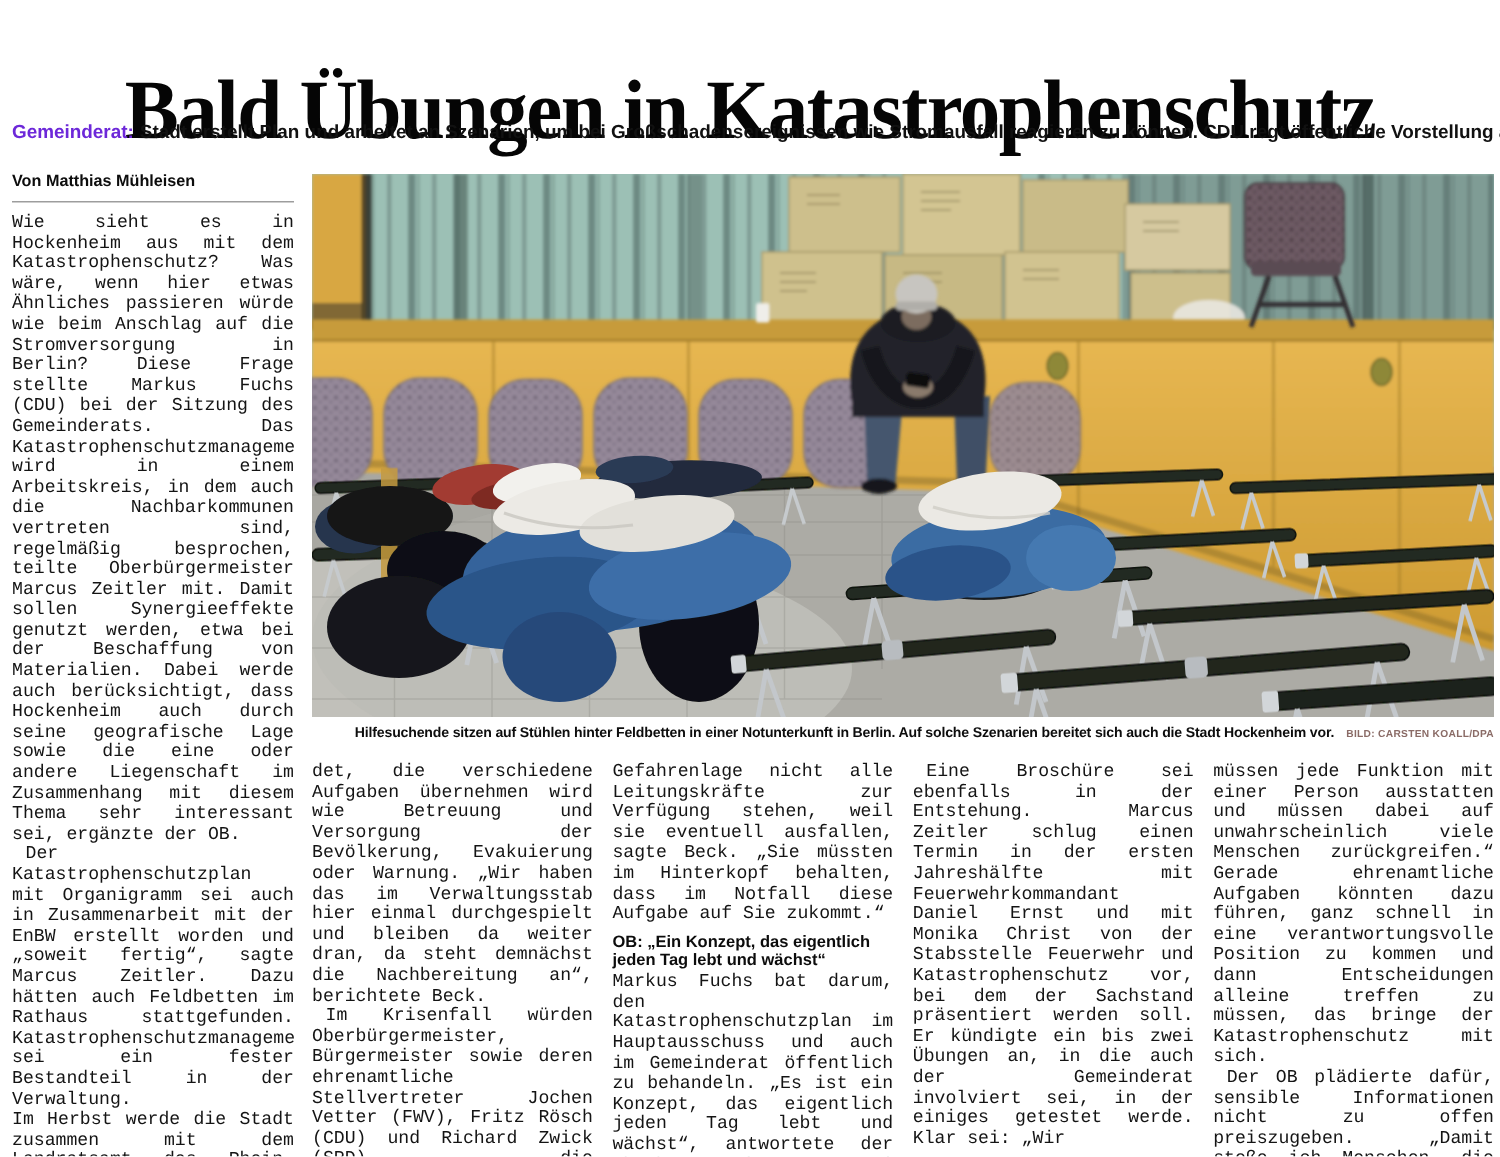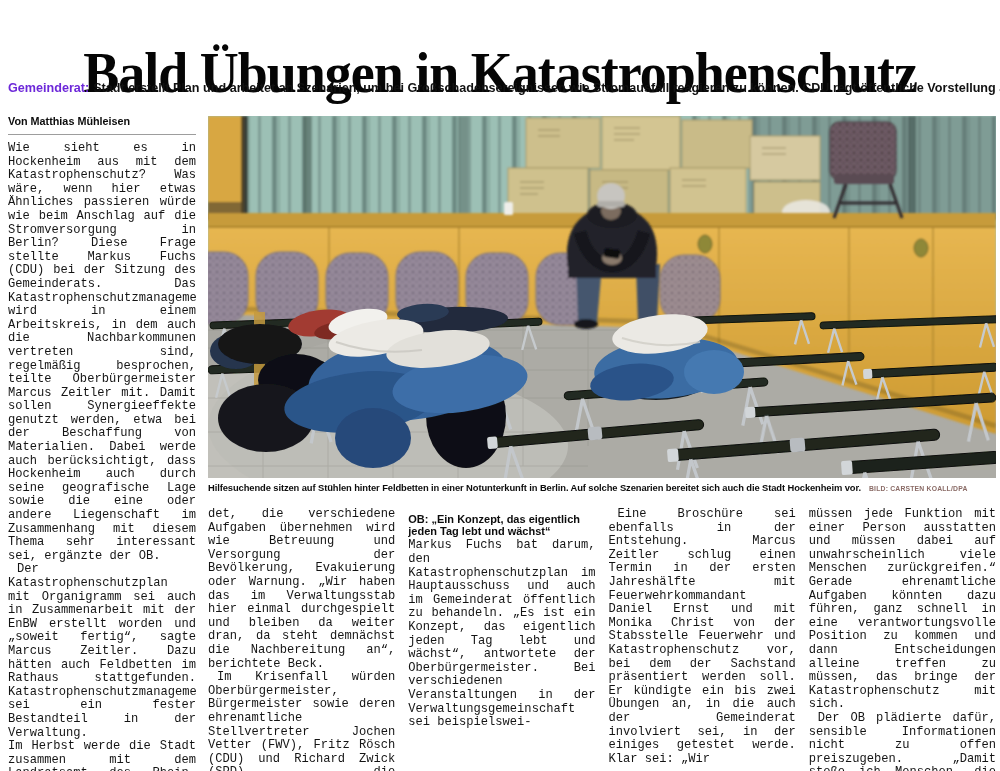--- a/index.html
+++ b/index.html
@@ -33,21 +33,21 @@
     font-family:"Liberation Sans",sans-serif;font-weight:700;
     font-size:10.8px;line-height:12px;padding:3px 0 7px 0;margin-bottom:7px;
     border-bottom:1px solid #9d9d9d;color:#0c0c0c;
   }
   .photo{
     position:absolute;left:208px;top:116px;width:788px;height:362px;overflow:hidden;background:#9cc0b5;
   }
   .photo svg{display:block;}
   .caption-row{
     position:absolute;left:208px;top:482px;width:788px;
-    display:flex;justify-content:flex-start;align-items:baseline;
+    display:flex;justify-content:flex-end;align-items:baseline;
   }
   .caption{
     font-family:"Liberation Sans",sans-serif;font-weight:700;
     font-size:9.4px;letter-spacing:-0.1px;white-space:nowrap;color:#0d0d0d;
   }
   .credit{
     font-family:"Liberation Sans",sans-serif;font-weight:700;
     font-size:6.8px;letter-spacing:.2px;color:#8a6b66;white-space:nowrap;padding-left:8px;
   }
   .cols-bottom{
@@ -318,20 +318,21 @@
   <span class="caption">Hilfesuchende sitzen auf Stühlen hinter Feldbetten in einer Notunterkunft in Berlin. Auf solche Szenarien bereitet sich auch die Stadt Hockenheim vor.</span>
   <span class="credit">BILD: CARSTEN KOALL/DPA</span>
 </div>
 
 <div class="cols-bottom">
   <div class="col">
     <p>det, die verschiedene Aufgaben übernehmen wird wie Betreuung und Versorgung der Bevölkerung, Evakuierung oder Warnung. „Wir haben das im Verwaltungsstab hier einmal durchgespielt und bleiben da weiter dran, da steht demnächst die Nachbereitung an“, berichtete Beck.</p>
     <p class="ind">Im Krisenfall würden Oberbürgermeister, Bürgermeister sowie deren ehrenamtliche Stellvertreter Jochen Vetter (FWV), Fritz Rösch (CDU) und Richard Zwick (SPD) die organisatorische Oberleitung als Führungsgremium bilden, das gegebenenfalls im Schichtdienst die Einsatzleitung übernimmt. Dabei werde berücksichtigt, dass gerade in einer</p>
   </div>
   <div class="col">
+    <p>Gefahrenlage nicht alle Leitungskräfte zur Verfügung stehen, weil sie eventuell ausfallen, sagte Beck. „Sie müssten im Hinterkopf behalten, dass im Notfall diese Aufgabe auf Sie zukommt.“</p>
     <h3>OB: „Ein Konzept, das eigentlich jeden Tag lebt und wächst“</h3>
     <p>Markus Fuchs bat darum, den Katastrophenschutzplan im Hauptausschuss und auch im Gemeinderat öffentlich zu behandeln. „Es ist ein Konzept, das eigentlich jeden Tag lebt und wächst“, antwortete der Oberbürgermeister. Bei verschiedenen Veranstaltungen in der Verwaltungsgemeinschaft sei beispielswei-</p>
   </div>
   <div class="col">
     <p class="ind">Eine Broschüre sei ebenfalls in der Entstehung. Marcus Zeitler schlug einen Termin in der ersten Jahreshälfte mit Feuerwehrkommandant Daniel Ernst und mit Monika Christ von der Stabsstelle Feuerwehr und Katastrophenschutz vor, bei dem der Sachstand präsentiert werden soll. Er kündigte ein bis zwei Übungen an, in die auch der Gemeinderat involviert sei, in der einiges getestet werde. Klar sei: „Wir</p>
   </div>
   <div class="col">
     <p>müssen jede Funktion mit einer Person ausstatten und müssen dabei auf unwahrscheinlich viele Menschen zurückgreifen.“ Gerade ehrenamtliche Aufgaben könnten dazu führen, ganz schnell in eine verantwortungsvolle Position zu kommen und dann Entscheidungen alleine treffen zu müssen, das bringe der Katastrophenschutz mit sich.</p>
     <p class="ind">Der OB plädierte dafür, sensible Informationen nicht zu offen preiszugeben. „Damit stoße ich Menschen, die der Republik schaden wollen, drauf. Mit Daten sollte man schon etwas zurückhaltend sein.“ Die Stadt sieht Marcus Zeitler in dem Bereich „auf einem guten Weg“.</p>
   </div>

